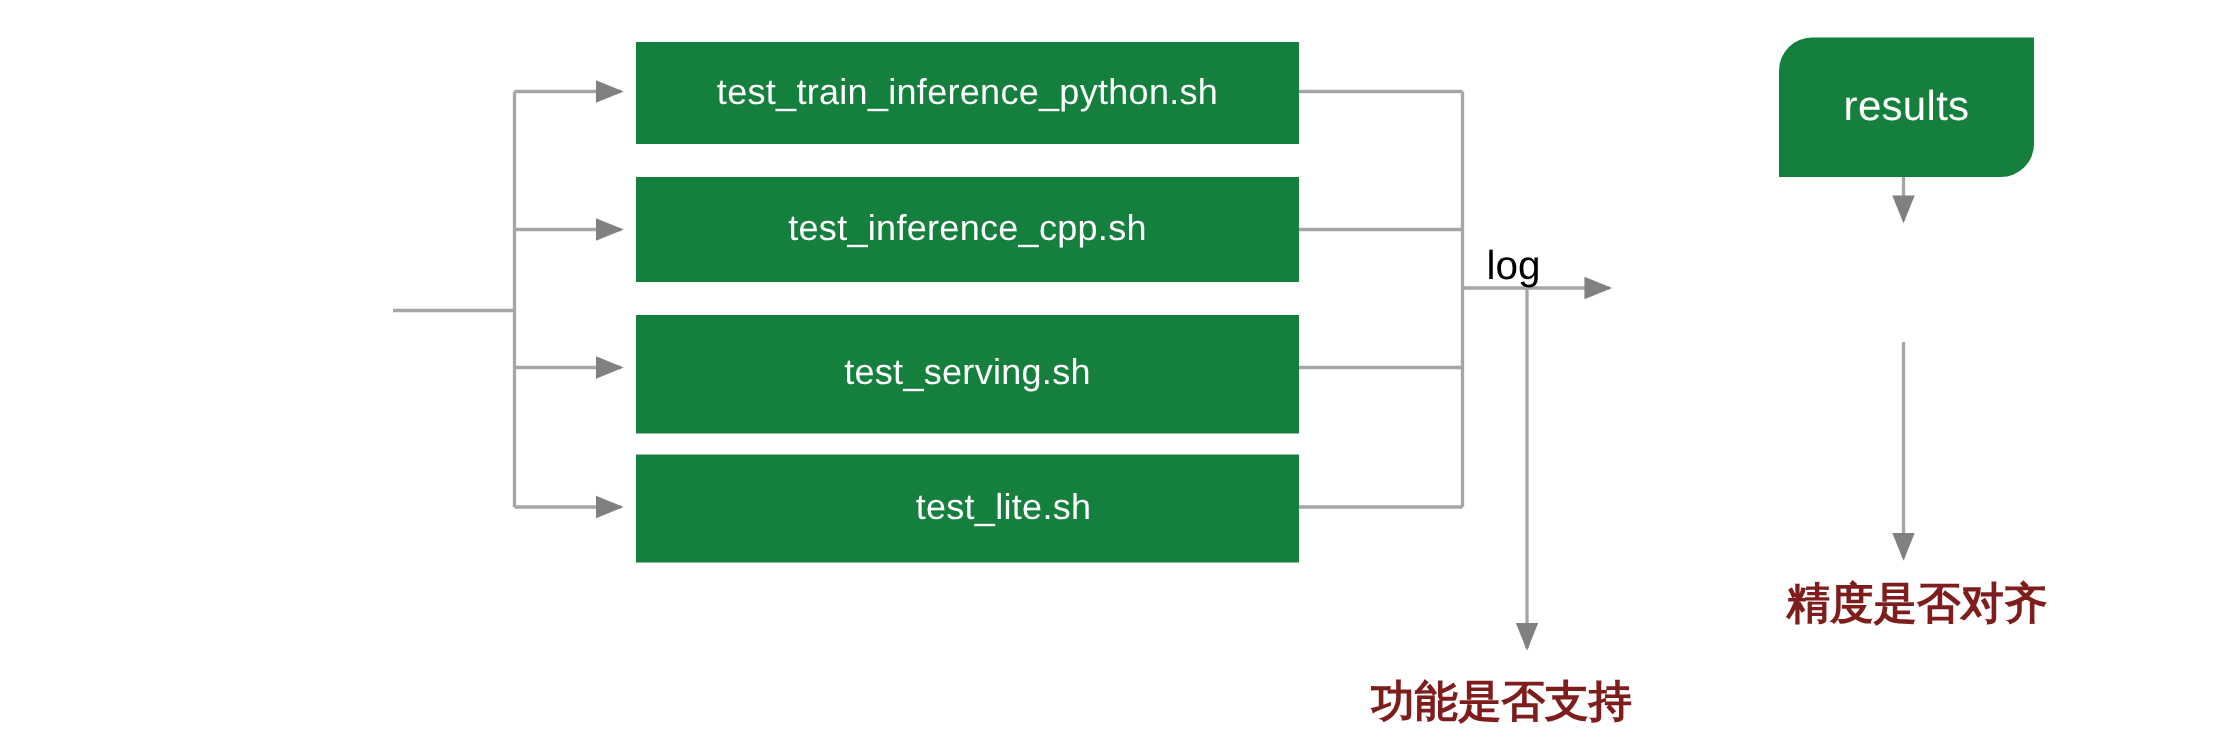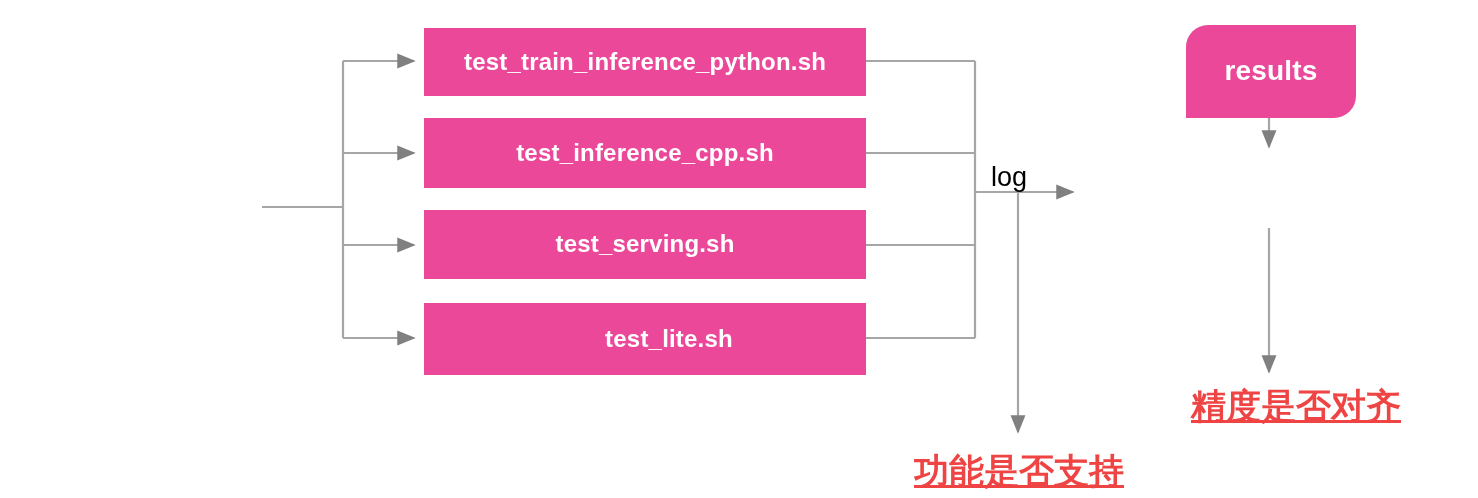--- a/index.html
+++ b/index.html
@@ -20,58 +20,57 @@
   svg.edges {
     position: absolute;
     left: 0;
     top: 0;
     width: 1478px;
     height: 498px;
     pointer-events: none;
   }
   .node {
     position: absolute;
-    background: #ec4899;
+    background: #15803d;
     color: #ffffff;
     display: flex;
     align-items: center;
     justify-content: center;
-    font-weight: bold;
+    font-weight: normal;
     letter-spacing: 0.2px;
     box-sizing: border-box;
     text-align: center;
     line-height: 1.1;
   }
   .node span { display: block; }
 
   #node-prepare      { left: 16px;   top: 161px; width: 246px; height: 92px;  font-size: 27px; }
   #node-train-py     { left: 424px;  top: 28px;  width: 442px; height: 68px;  font-size: 24px; }
   #node-inference-cpp{ left: 424px;  top: 118px; width: 442px; height: 70px;  font-size: 24px; align-items: center; }
-  #node-serving      { left: 424px;  top: 210px; width: 442px; height: 69px;  font-size: 24px; }
+  #node-serving      { left: 424px;  top: 210px; width: 442px; height: 79px;  font-size: 24px; }
   #node-lite         { left: 424px;  top: 303px; width: 442px; height: 72px;  font-size: 24px; padding-left: 48px; }
   #node-results      { left: 1186px; top: 25px;  width: 170px; height: 93px;  font-size: 28px;
                        border-radius: 22px 0 22px 0; }
   #node-compare      { left: 1083px; top: 155px; width: 372px; height: 73px;  font-size: 27px; }
 
   .edge-label {
     position: absolute;
     color: #000000;
     font-size: 27px;
     font-weight: normal;
     white-space: nowrap;
   }
   #label-log { left: 991px; top: 146px; margin-top: 16px; }
 
   .note {
     position: absolute;
-    color: #ef4444;
-    font-size: 35px;
+    color: #7f1d1d;
+    font-size: 29px;
     font-weight: bold;
     white-space: nowrap;
-    text-decoration: underline;
   }
   #note-accuracy { left: 1191px; top: 383px; }
   #note-function { left: 914px;  top: 448px; }
 </style>
 </head>
 <body>
 
 <div id="canvas">
 
   <svg class="edges" viewBox="0 0 1478 498" xmlns="http://www.w3.org/2000/svg">

